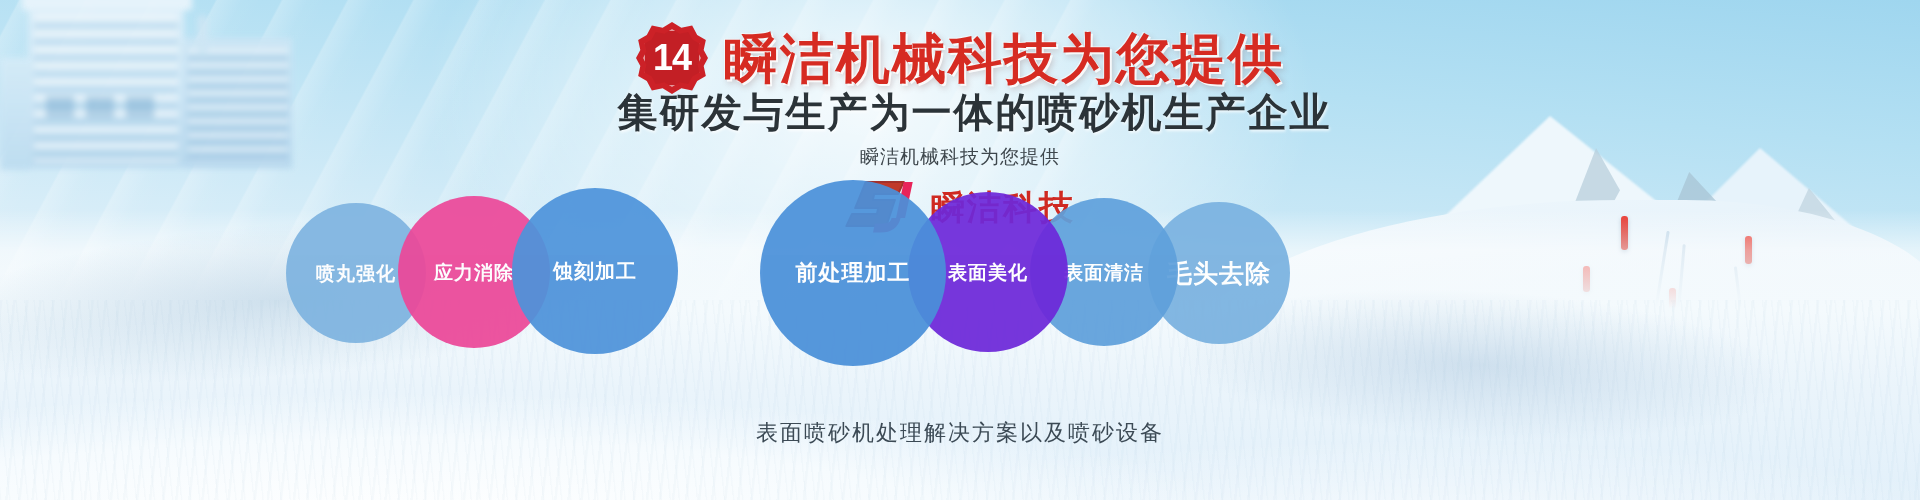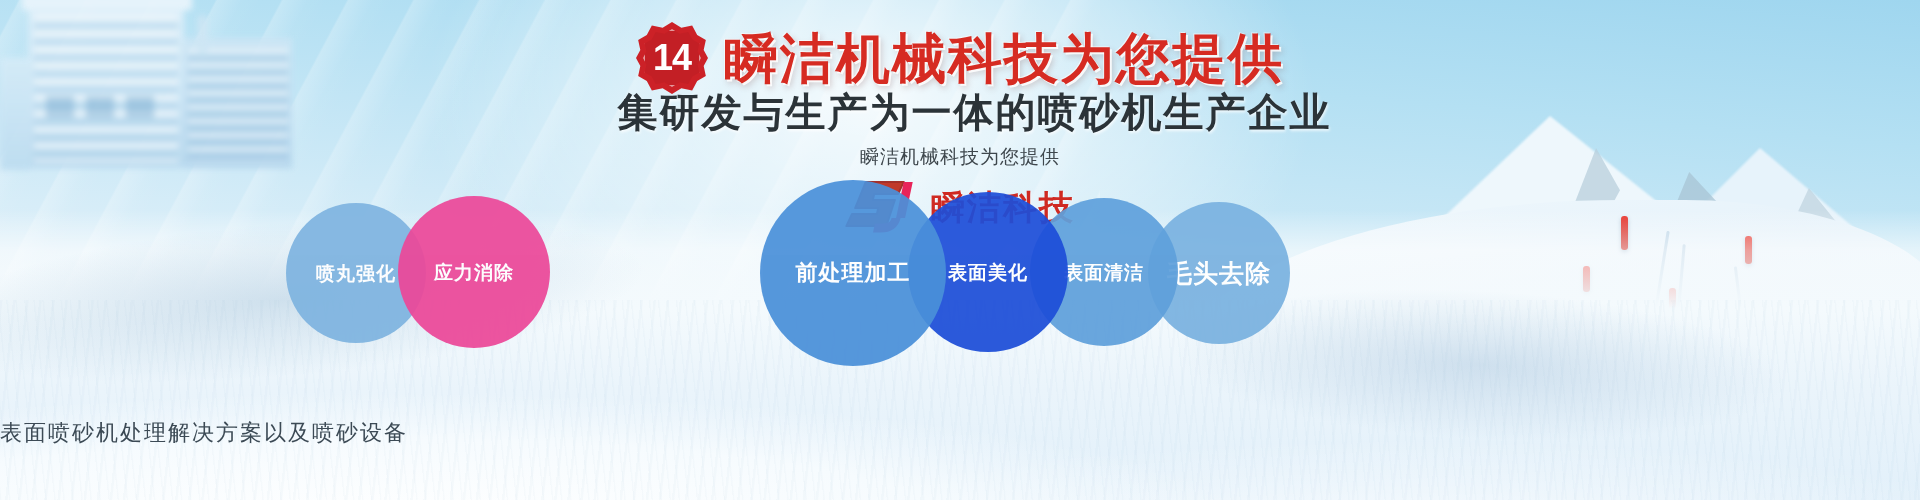--- a/index.html
+++ b/index.html
@@ -310,21 +310,21 @@
     color: #cf2a22;
     letter-spacing: 2px;
     line-height: 1;
     text-shadow: 1px 1px 0 rgba(255,255,255,.55);
   }
 
   
   .footer-caption {
     position: absolute;
     left: 0; right: 0; bottom: 52px;
-    text-align: left;
+    text-align: center;
     font-size: 22px;
     color: #3c4a55;
     letter-spacing: 2px;
   }
 </style>
 </head>
 <body>
 
 <div id="banner">
 
@@ -369,24 +369,27 @@
   <div class="snow-shadow-r"></div>
   <div class="snow-texture"></div>
 
   <div class="circles" id="circle-row">
       <div class="circle" style="left: 286px; top: 203px; width: 140px; height: 140px; background: rgb(127, 180, 224); z-index: 1; font-size: 19px; opacity: 0.93;">
         <span>喷丸强化</span>
       </div>
       <div class="circle" style="left: 398px; top: 196px; width: 152px; height: 152px; background: #ec4899; z-index: 2; font-size: 19px; opacity: 0.93;">
         <span>应力消除</span>
       </div>
+      <div class="circle" style="left: 512px; top: 188px; width: 166px; height: 166px; background: rgb(78, 147, 218); z-index: 3; font-size: 20px; opacity: 0.93;">
+        <span>蚀刻加工</span>
+      </div>
       <div class="circle" style="left: 760px; top: 180px; width: 186px; height: 186px; background: rgb(74, 144, 217); z-index: 4; font-size: 22px; opacity: 0.93;">
         <span>前处理加工</span>
       </div>
-      <div class="circle" style="left: 908px; top: 192px; width: 160px; height: 160px; background: #1d4ed8; z-index: 3; font-size: 19px; opacity: 0.93;">
+      <div class="circle" style="left: 908px; top: 192px; width: 160px; height: 160px; background: #6d28d9; z-index: 3; font-size: 19px; opacity: 0.93;">
         <span>表面美化</span>
       </div>
       <div class="circle" style="left: 1030px; top: 198px; width: 148px; height: 148px; background: rgb(95, 160, 219); z-index: 2; font-size: 19px; opacity: 0.93;">
         <span>表面清洁</span>
       </div>
       <div class="circle" style="left: 1148px; top: 202px; width: 142px; height: 142px; background: rgb(122, 178, 224); z-index: 1; font-size: 25px; opacity: 0.93;">
         <span>毛头去除</span>
       </div>
     </div>
 

